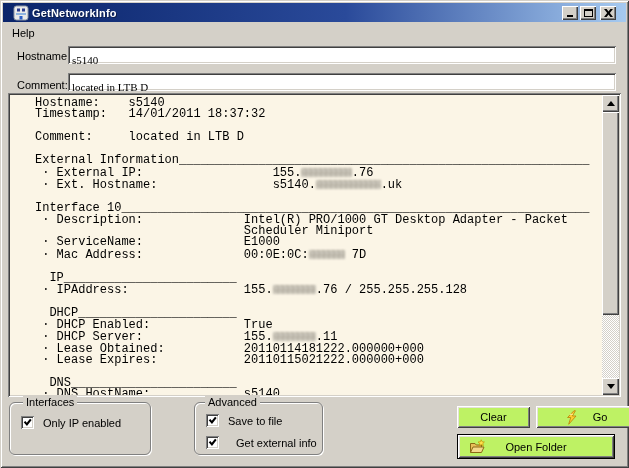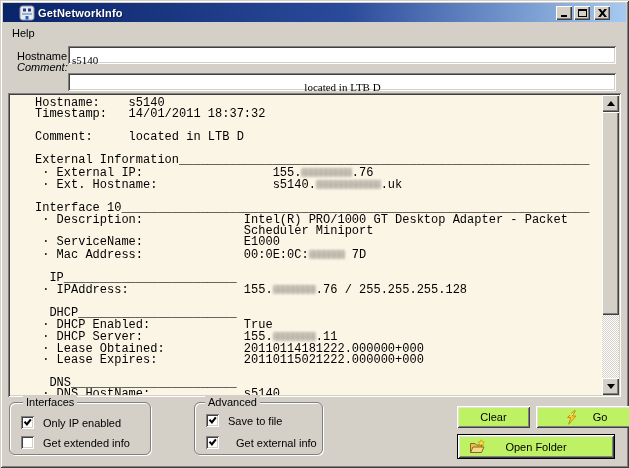--- a/index.html
+++ b/index.html
@@ -10,21 +10,21 @@
     position: relative; width: 629px; height: 468px; background: #D4D0C8;
     box-shadow: inset 1px 1px 0 #D4D0C8, inset -1px -1px 0 #404040,
                 inset 2px 2px 0 #FFFFFF, inset -2px -2px 0 #808080;
     overflow: hidden;
   }
 
   
   .titlebar {
     position: absolute; left: 3px; top: 3px; width: 623px; height: 19px;
     background: linear-gradient(90deg, #0A246A 0%, #2A4A9A 55%, #A6CAF0 100%);
-    display: flex; align-items: center; padding: 0 16px; justify-content: space-between;
+    display: flex; align-items: center; padding: 0 10px; justify-content: space-between;
   }
   .app-icon { width: 16px; height: 16px; margin-right: 3px; flex: 0 0 auto; }
   .title-text { color: #fff; font-weight: bold; font-size: 11px; letter-spacing: 0.2px;
     text-shadow: 1px 1px 0 rgba(0,0,0,0.4); white-space: nowrap; }
   .caption-buttons { margin-left: auto; display: flex; align-items: center; gap: 2px; }
   .cap-btn {
     width: 16px; height: 14px; background: #D4D0C8;
     box-shadow: inset 1px 1px 0 #FFFFFF, inset -1px -1px 0 #404040, inset -2px -2px 0 #808080;
     display: flex; align-items: center; justify-content: center;
   }
@@ -156,46 +156,42 @@
     </span>
   </div>
 
   <div class="menubar">
     <span class="menu-item">Help</span>
   </div>
 
   <label class="fld-label" style="top:50px;">Hostname:</label>
   <input class="txt-input" style="top: 46px;" type="text" value="s5140">
 
-  <label class="fld-label" style="top:61px;font-style:italic;">Comment:</label>
-  <input class="txt-input" style="top: 73px; text-align: center;" type="text" value="located in LTB D">
+  <label class="fld-label" style="top:79px;">Comment:</label>
+  <input class="txt-input" style="top: 73px;" type="text" value="located in LTB D">
 
   <div class="console">
     <div class="console-text" id="console-lines"><div class="console-line">Hostname:    s5140</div><div class="console-line">Timestamp:   14/01/2011 18:37:32</div><div class="console-line">&nbsp;</div><div class="console-line">Comment:     located in LTB D</div><div class="console-line">&nbsp;</div><div class="console-line">External Information_________________________________________________________</div><div class="console-line"> · External IP:                  155.<span class="redacted" style="width: 7ch;"></span>.76</div><div class="console-line"> · Ext. Hostname:                s5140.<span class="redacted" style="width: 9ch;"></span>.uk</div><div class="console-line">&nbsp;</div><div class="console-line">Interface 10_________________________________________________________________</div><div class="console-line"> · Description:              Intel(R) PRO/1000 GT Desktop Adapter - Packet</div><div class="console-line">                             Scheduler Miniport</div><div class="console-line"> · ServiceName:              E1000</div><div class="console-line"> · Mac Address:              00:0E:0C:<span class="redacted" style="width: 5ch;"></span> 7D</div><div class="console-line">&nbsp;</div><div class="console-line">  IP________________________</div><div class="console-line"> · IPAddress:                155.<span class="redacted" style="width: 6ch;"></span>.76 / 255.255.255.128</div><div class="console-line">&nbsp;</div><div class="console-line">  DHCP______________________</div><div class="console-line"> · DHCP Enabled:             True</div><div class="console-line"> · DHCP Server:              155.<span class="redacted" style="width: 6ch;"></span>.11</div><div class="console-line"> · Lease Obtained:           20110114181222.000000+000</div><div class="console-line"> · Lease Expires:            20110115021222.000000+000</div><div class="console-line">&nbsp;</div><div class="console-line">  DNS_______________________</div><div class="console-line"> · DNS HostName:             s5140</div></div>
     <div class="scrollbar">
       <div class="sb-btn sb-up">
           <span class="arr-up"></span>
         </div>
       <div class="sb-thumb"></div>
       <div class="sb-btn sb-down">
           <span class="arr-down"></span>
         </div>
     </div>
   </div>
 
   <div class="groupbox" style="left:9px; top:402px; width:142px; height:53px;">
     <span class="groupbox-title" style="left:13px;">Interfaces</span>
     <div class="cb-row" style="left:11px; top:13px;">
       <span class="checkbox checked"></span>
       <span class="cb-label">Only IP enabled</span>
     </div>
-    <div class="cb-row" style="left:11px; top:33px;">
-      <span class="checkbox"></span>
-      <span class="cb-label">Get extended info</span>
-    </div>
   </div>
 
   <div class="groupbox" style="left:158px; top:402px; width:129px; height:53px;margin-left:36px;">
     <span class="groupbox-title" style="left:10px;">Advanced</span>
     <div class="cb-row" style="left:11px; top:11px;">
       <span class="checkbox checked"></span>
       <span class="cb-label">Save to file</span>
     </div>
     <div class="cb-row" style="left:11px; top:33px;gap:8px;">
       <span class="checkbox checked"></span>

